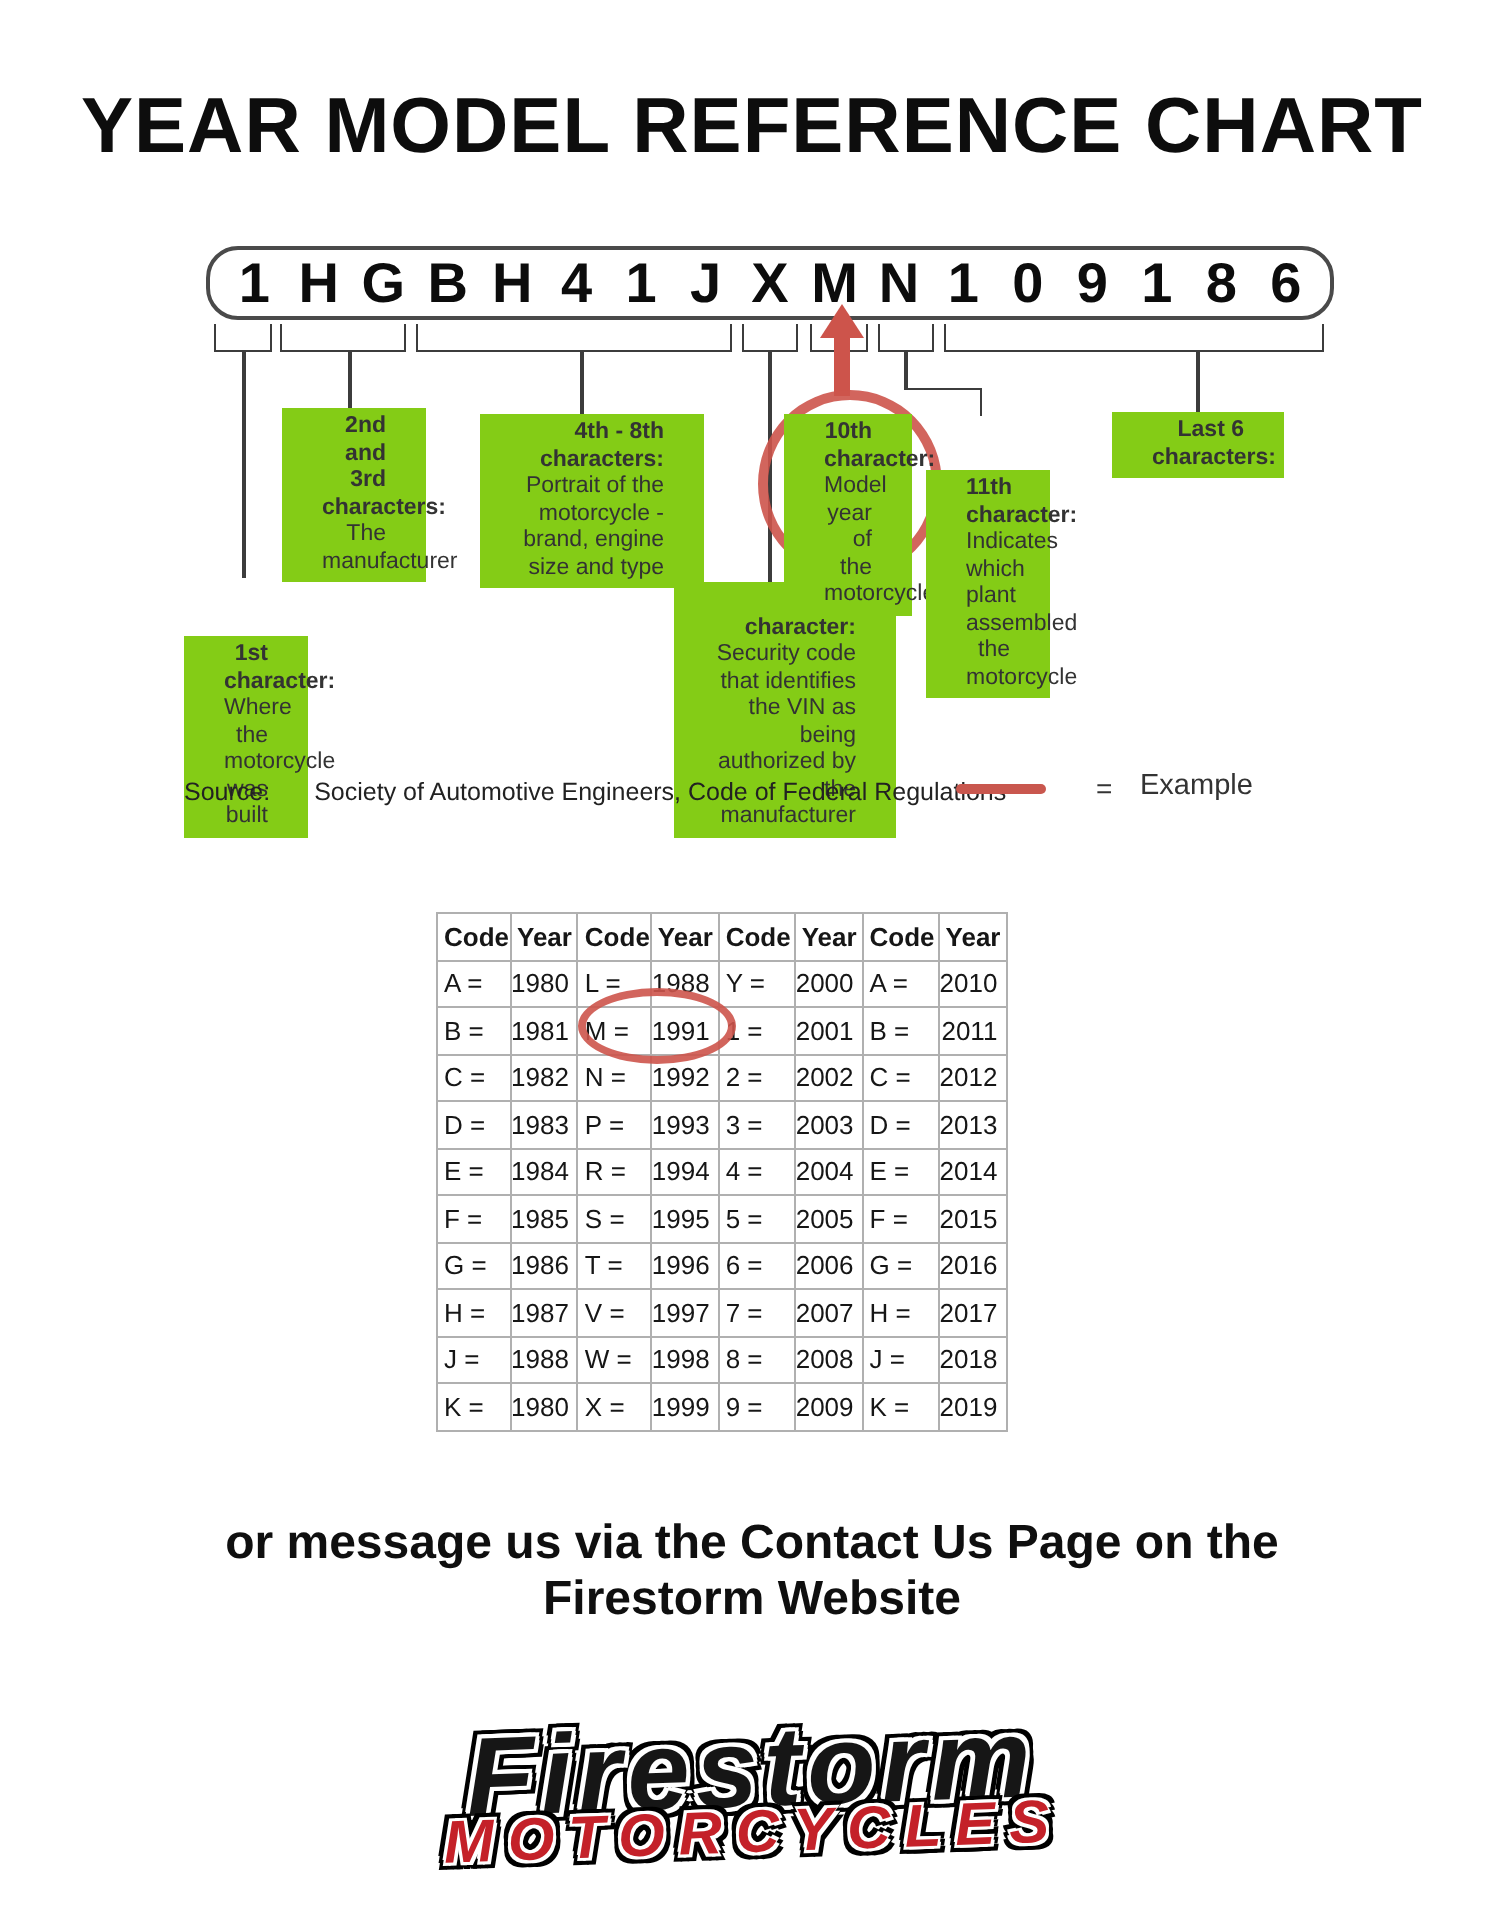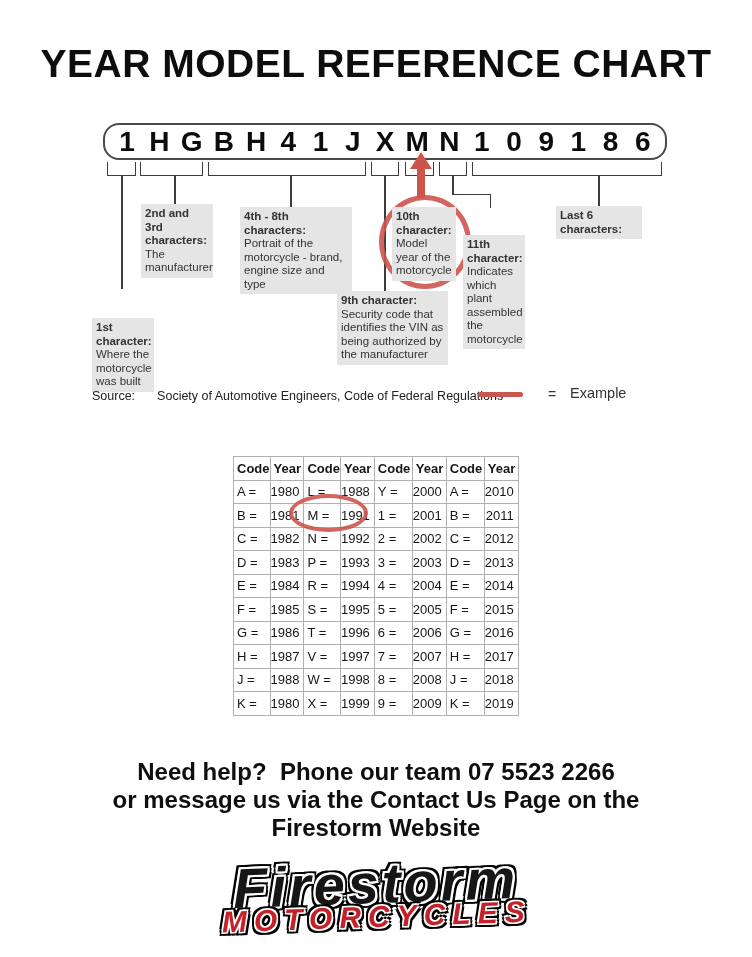--- a/index.html
+++ b/index.html
@@ -15,41 +15,41 @@
            border:2px solid #4a4a4a;border-radius:16px;box-sizing:border-box;
            display:flex;align-items:center;padding:0 6px;}
   #vin-box .ch{flex:1;text-align:center;font-size:28px;font-weight:bold;color:#0c0c0c;line-height:33px;}
 
   
   .bracket{position:absolute;top:162px;height:14px;border:1.5px solid #3c3c3c;border-top:none;box-sizing:border-box;}
   .stem{position:absolute;width:1.5px;background:#3c3c3c;}
   .hline{position:absolute;height:1.5px;background:#3c3c3c;}
 
   
-  .callout{position:absolute;background:#e5e5e5;color:#333;font-size:11.5px;line-height:13.5px;
-           text-align:left;padding:3px 4px;box-sizing:border-box;}
+  .callout{position:absolute;background:#84cc16;color:#333;font-size:11.5px;line-height:13.5px;
+           text-align:right;padding:3px 20px;box-sizing:border-box;}
   .co-head{font-weight:bold;display:block;}
   .co-body{display:block;}
 
   
   .red-circle{position:absolute;border:5px solid rgba(205,84,75,.9);border-radius:50%;box-sizing:border-box;}
   #arrow-shaft{position:absolute;left:417px;top:167px;width:8px;height:31px;background:#cd544b;}
   #arrow-head{position:absolute;left:410px;top:152px;width:0;height:0;
               border-left:11px solid transparent;border-right:11px solid transparent;
               border-bottom:17px solid #cd544b;}
 
   
   #source-line{position:absolute;left:92px;top:389px;font-size:12.5px;color:#222;}
   #source-line .src-label{margin-right:22px;}
   #legend-line{position:absolute;left:478px;top:392px;width:45px;height:5px;background:#c9574e;border-radius:3px;}
   #legend-eq{position:absolute;left:548px;top:386px;font-size:14px;color:#333;}
   #legend-label{position:absolute;left:570px;top:385px;font-size:14.5px;color:#333;}
 
   
-  #year-table{position:absolute;left:233px;top:456px;border-collapse:collapse;table-layout:fixed;border-radius:20px;}
+  #year-table{position:absolute;left:218px;top:456px;border-collapse:collapse;table-layout:fixed;border-radius:20px;}
   #year-table th,#year-table td{border:1px solid #b0b0b0;height:22.5px;padding:0;font-size:13px;
                                 color:#161616;white-space:nowrap;overflow:hidden;}
   #year-table th{font-weight:bold;text-align:left;padding-left:3px;}
   #year-table td.c{text-align:left;padding-left:3px;}
   #year-table td.y{text-align:right;padding-right:4px;}
 
   
   #help{position:absolute;left:0;right:0;top:758px;text-align:center;
         font-size:24px;line-height:28px;font-weight:bold;color:#0f0f0f;}
 
@@ -271,21 +271,20 @@
       <td class="y">2009</td>
       <td class="c">K =</td>
       <td class="y">2019</td>
     </tr>
   </tbody>
     </table>
 
   <div class="red-circle" style="left:289px;top:494px;width:79px;height:38px;border-width:4px;"></div>
 
   <div id="help">
-    <div>Need help?&nbsp; Phone our team 07 5523 2266</div>
     <div>or message us via the Contact Us Page on the</div>
     <div>Firestorm Website</div>
   </div>
 
   <div id="logo">
     <span id="logo-top">Firestorm</span>
     <span id="logo-bottom">MOTORCYCLES</span>
   </div>
 
 </div>

